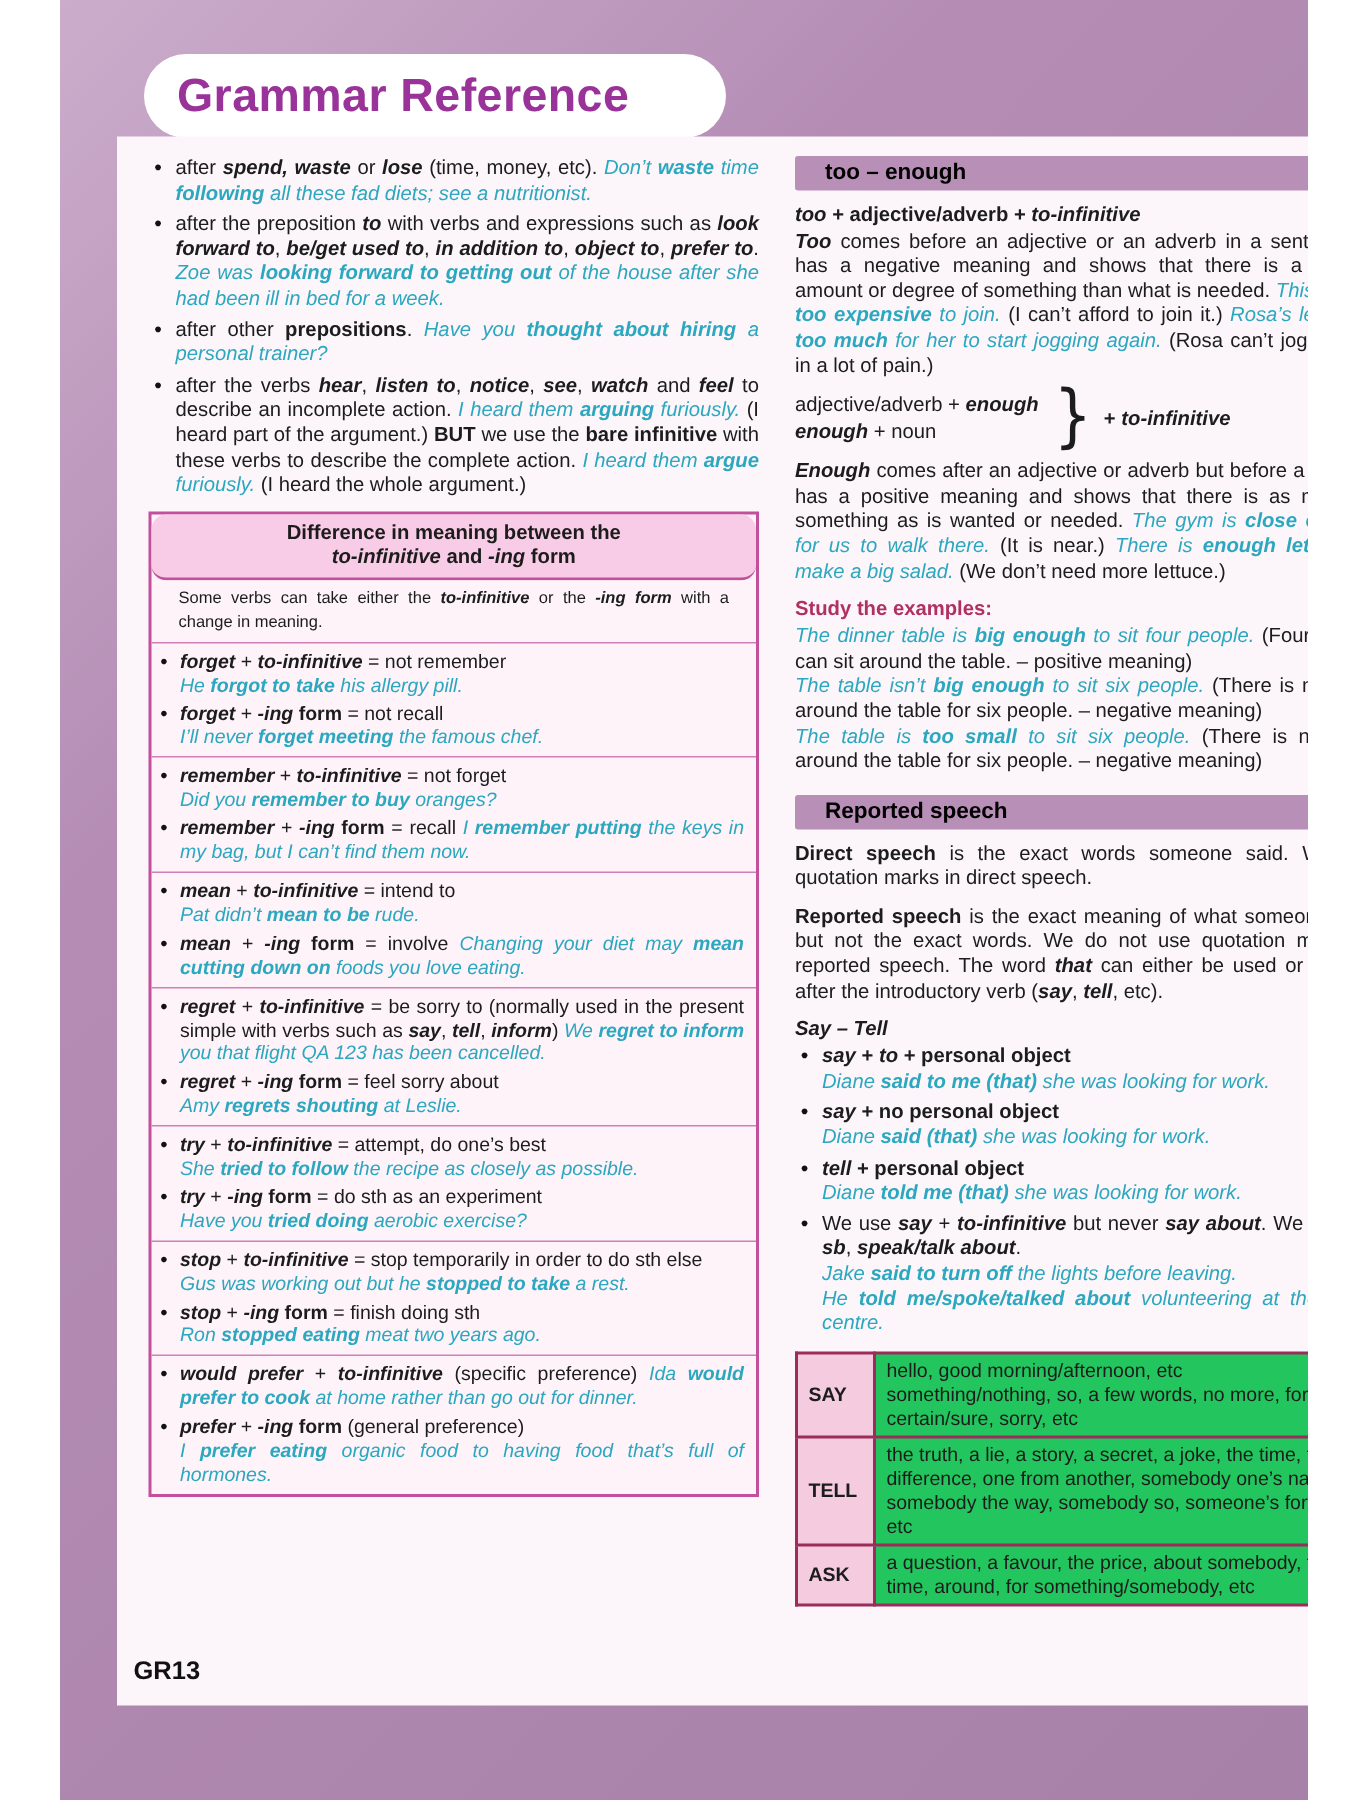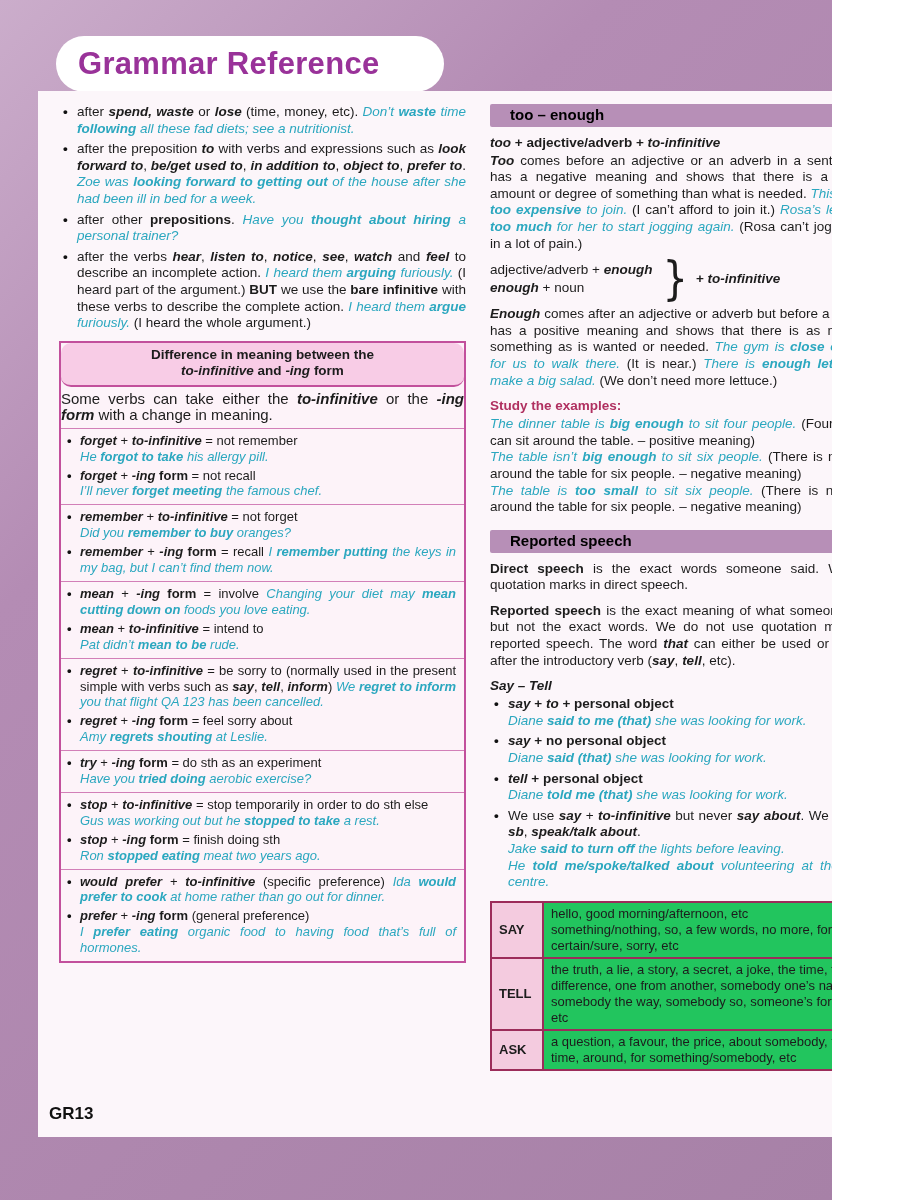--- a/index.html
+++ b/index.html
@@ -1,35 +1,35 @@
 <!DOCTYPE html>
 <html style="--frame: #b48cb4; --inner-bg: #fcf6fa; --title: #993299; --heading-bar: #b78fb7; --example: #2ba7bf; --ink: #1c1c1c; --table-border: #c2509c; --table-sep: #d27fb8; --table-header-bg: #f8cce6; --table-body-bg: #fdf3f9; --say-border: #9c2c5a; --say-label-bg: #f4cbdf; --study-heading: #b03060;"><head>
 <meta charset="utf-8">
 <style>
   *{box-sizing:border-box;margin:0;padding:0;}
   body{font-family:"Liberation Sans",sans-serif;background:#ffffff;}
-  .page{width:832px;height:1200px;position:relative;background:linear-gradient(135deg,#cbadcb 0%,var(--frame,#b48cb4) 30%,#a781a7 100%);overflow:hidden;}
+  .page{width:832px;height:1200px;position:relative;background:linear-gradient(135deg,#cbadcb 0%,var(--frame,#b48cb4) 30%,#a781a7 100%);overflow:hidden;margin-left:40px;}
   .title-pill{position:absolute;left:56px;top:36px;width:388px;height:56px;background:#ffffff;border-radius:32px;display:flex;align-items:center;padding-left:22px;}
   .title{font-size:31px;font-weight:bold;color:var(--title,#993299);letter-spacing:.3px;}
   .inner{position:absolute;left:38px;top:91px;width:851px;height:1046px;background:var(--inner-bg,#fcf6fa);}
   .content{display:flex;gap:24px;padding:13px 10px 0 21px;}
   .col-left{width:407px;flex:none;}
   .col-right{flex:1;min-width:0;}
   .body-text{font-size:13.5px;line-height:16.6px;color:var(--ink,#1c1c1c);}
   .seg-n{color:var(--ink,#1c1c1c);}
   .seg-b{color:var(--ink,#1c1c1c);font-weight:bold;}
   .seg-bi{color:var(--ink,#1c1c1c);font-weight:bold;font-style:italic;}
   .seg-e{color:var(--example,#2ba7bf);font-style:italic;}
   .seg-eb{color:var(--example,#2ba7bf);font-style:italic;font-weight:bold;}
   ul.bullets{list-style:none;text-align:justify;}
   ul.bullets>li{position:relative;padding-left:18px;margin-bottom:4px;}
   ul.bullets>li::before{content:"\2022";position:absolute;left:4px;top:0;font-weight:bold;color:#111;}
   .mtable{border:2px solid var(--table-border,#c2509c);background:var(--table-body-bg,#fdf3f9);margin-top:9px;}
   .mtable-title{background:var(--table-header-bg,#f8cce6);text-align:center;font-size:13.5px;line-height:16.5px;padding:4px 6px 5px;border-bottom:2px solid var(--table-border,#c2509c);border-radius:10px;}
-  .mtable-intro{font-size:15px;line-height:16px;padding:4px 0 5px;border-bottom:1.5px solid var(--table-sep,#d27fb8);text-align:justify;color:var(--ink,#1c1c1c);}
+  .mtable-intro{font-size:11px;line-height:16px;padding:4px 18px 5px;border-bottom:1.5px solid var(--table-sep,#d27fb8);text-align:justify;color:var(--ink,#1c1c1c);}
   .tgroup{border-bottom:1.5px solid var(--table-sep,#d27fb8);padding:4px 8px 5px 6px;}
   .mtable .tgroup:last-child{border-bottom:none;}
   ul.tlist{list-style:none;font-size:13px;line-height:15.9px;text-align:justify;}
   ul.tlist>li{position:relative;padding-left:13px;margin-bottom:3px;}
   ul.tlist>li:last-child{margin-bottom:0;}
   ul.tlist>li::before{content:"\2022";position:absolute;left:0;top:0;font-weight:bold;color:#111;}
   .sec-bar{background:var(--heading-bar,#b78fb7);color:#000000;font-weight:bold;font-size:15px;padding:2px 20px 4px;border-radius:2px;margin-bottom:8px;}
   .sec-gap{margin-top:14px;}
   .rule-line{font-size:13.5px;line-height:16.6px;margin-bottom:1px;}
   .para{font-size:13.5px;line-height:16.6px;text-align:justify;margin-bottom:9px;color:var(--ink,#1c1c1c);}
@@ -76,32 +76,33 @@
                 </ul>
               </div>
               <div class="tgroup">
                 <ul class="tlist">
                   <li><span class="seg-bi">remember</span><span class="seg-n"> + </span><span class="seg-bi">to-infinitive</span><span class="seg-n"> = not forget</span><br><span class="seg-e">Did you </span><span class="seg-eb">remember to buy</span><span class="seg-e"> oranges?</span></li>
                   <li><span class="seg-bi">remember</span><span class="seg-n"> + </span><span class="seg-bi">-ing</span><span class="seg-b"> form</span><span class="seg-n"> = recall </span><span class="seg-e">I </span><span class="seg-eb">remember putting</span><span class="seg-e"> the keys in my bag, but I can’t find them now.</span></li>
                 </ul>
               </div>
               <div class="tgroup">
                 <ul class="tlist">
+                  <li><span class="seg-bi">mean</span><span class="seg-n"> + </span><span class="seg-bi">to-infinitive</span><span class="seg-n"> = intend to</span><br><span class="seg-e">Pat didn’t </span><span class="seg-eb">mean to be</span><span class="seg-e"> rude.</span></li>
                   <li><span class="seg-bi">mean</span><span class="seg-n"> + </span><span class="seg-bi">-ing</span><span class="seg-b"> form</span><span class="seg-n"> = involve </span><span class="seg-e">Changing your diet may </span><span class="seg-eb">mean cutting down on</span><span class="seg-e"> foods you love eating.</span></li>
-                  <li><span class="seg-bi">mean</span><span class="seg-n"> + </span><span class="seg-bi">to-infinitive</span><span class="seg-n"> = intend to</span><br><span class="seg-e">Pat didn’t </span><span class="seg-eb">mean to be</span><span class="seg-e"> rude.</span></li>
                 </ul>
               </div>
               <div class="tgroup">
                 <ul class="tlist">
                   <li><span class="seg-bi">regret</span><span class="seg-n"> + </span><span class="seg-bi">to-infinitive</span><span class="seg-n"> = be sorry to (normally used in the present simple with verbs such as </span><span class="seg-bi">say</span><span class="seg-n">, </span><span class="seg-bi">tell</span><span class="seg-n">, </span><span class="seg-bi">inform</span><span class="seg-n">) </span><span class="seg-e">We </span><span class="seg-eb">regret to inform</span><span class="seg-e"> you that flight QA 123 has been cancelled.</span></li>
                   <li><span class="seg-bi">regret</span><span class="seg-n"> + </span><span class="seg-bi">-ing</span><span class="seg-b"> form</span><span class="seg-n"> = feel sorry about</span><br><span class="seg-e">Amy </span><span class="seg-eb">regrets shouting</span><span class="seg-e"> at Leslie.</span></li>
                 </ul>
               </div>
               <div class="tgroup">
                 <ul class="tlist">
+                  <li><span class="seg-bi">try</span><span class="seg-n"> + </span><span class="seg-bi">to-infinitive</span><span class="seg-n"> = attempt, do one’s best</span><br><span class="seg-e">She </span><span class="seg-eb">tried to follow</span><span class="seg-e"> the recipe as closely as possible.</span></li>
                   <li><span class="seg-bi">try</span><span class="seg-n"> + </span><span class="seg-bi">-ing</span><span class="seg-b"> form</span><span class="seg-n"> = do sth as an experiment</span><br><span class="seg-e">Have you </span><span class="seg-eb">tried doing</span><span class="seg-e"> aerobic exercise?</span></li>
                 </ul>
               </div>
               <div class="tgroup">
                 <ul class="tlist">
                   <li><span class="seg-bi">stop</span><span class="seg-n"> + </span><span class="seg-bi">to-infinitive</span><span class="seg-n"> = stop temporarily in order to do sth else</span><br><span class="seg-e">Gus was working out but he </span><span class="seg-eb">stopped to take</span><span class="seg-e"> a rest.</span></li>
                   <li><span class="seg-bi">stop</span><span class="seg-n"> + </span><span class="seg-bi">-ing</span><span class="seg-b"> form</span><span class="seg-n"> = finish doing sth</span><br><span class="seg-e">Ron </span><span class="seg-eb">stopped eating</span><span class="seg-e"> meat two years ago.</span></li>
                 </ul>
               </div>
               <div class="tgroup">

